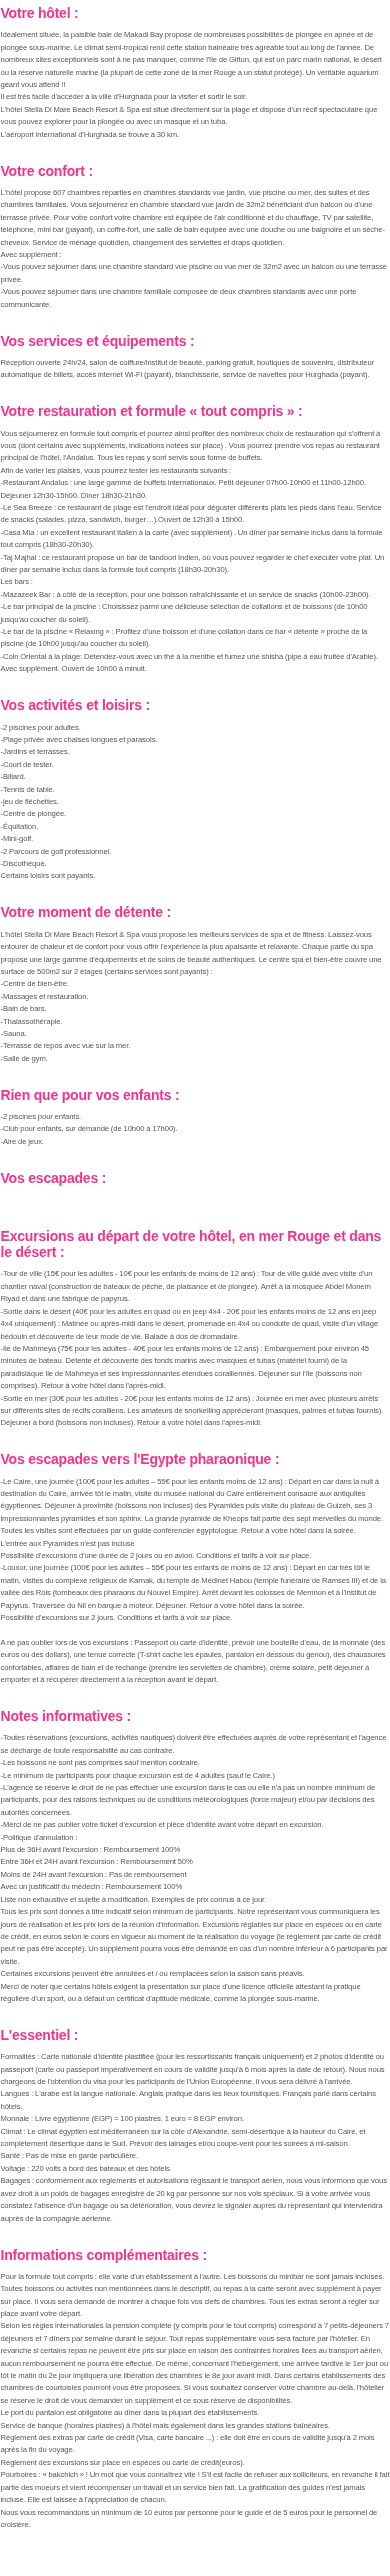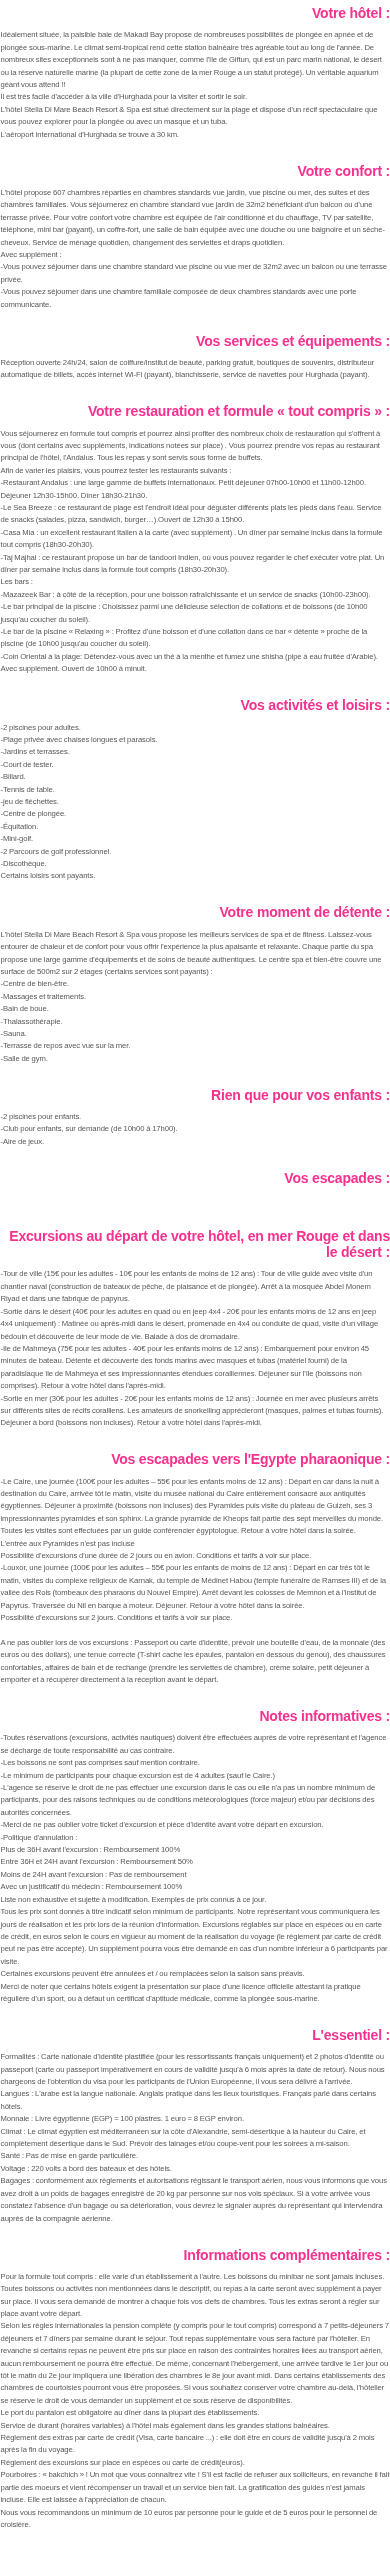--- a/index.html
+++ b/index.html
@@ -20,21 +20,20 @@
     background:var(--bg);
   }
   h2.sec-heading{
     color:var(--accent);
     font-size:14px;
     line-height:1.15;
     font-weight:700;
     letter-spacing:-0.2px;
     margin:21.6px 0 8.2px 0;
     font-stretch:condensed;
-    text-align:right;
   }
   section.sec:first-of-type h2.sec-heading{margin-top:1px;}
   .sec-body p{
     margin:0;
     font-size:7.7px;
     line-height:12.4px;
     letter-spacing:-0.1px;
     word-spacing:-0.2px;
   }
   .sec-body p.blank{height:12.4px;}
@@ -105,22 +104,22 @@
         <p>-Discothèque.</p>
         <p>Certains loisirs sont payants.</p>
       </div>
   </section>
 
   <section class="sec">
     <h2 class="sec-heading">Votre moment de détente :</h2>
     <div class="sec-body">
         <p>L'hôtel Stella Di Mare Beach Resort &amp; Spa vous propose les meilleurs services de spa et de fitness. Laissez-vous entourer de chaleur et de confort pour vous offrir l'expérience la plus apaisante et relaxante. Chaque partie du spa propose une large gamme d'équipements et de soins de beauté authentiques. Le centre spa et bien-être couvre une surface de 500m2 sur 2 étages (certains services sont payants) :</p>
         <p>-Centre de bien-être.</p>
-        <p>-Massages et traitements.</p>
-        <p>-Bain de boue.</p>
+        <p>-Massages et restauration.</p>
+        <p>-Bain de bars.</p>
         <p>-Thalassothérapie.</p>
         <p>-Sauna.</p>
         <p>-Terrasse de repos avec vue sur la mer.</p>
         <p>-Salle de gym.</p>
       </div>
   </section>
 
   <section class="sec">
     <h2 class="sec-heading">Rien que pour vos enfants :</h2>
     <div class="sec-body">
@@ -192,21 +191,21 @@
         <p>Bagages : conformément aux règlements et autorisations régissant le transport aérien, nous vous informons que vous avez droit à un poids de bagages enregistré de 20 kg par personne sur nos vols spéciaux. Si à votre arrivée vous constatez l'absence d'un bagage ou sa détérioration, vous devrez le signaler auprès du représentant qui interviendra auprès de la compagnie aérienne.</p>
       </div>
   </section>
 
   <section class="sec">
     <h2 class="sec-heading">Informations complémentaires :</h2>
     <div class="sec-body">
         <p>Pour la formule tout compris : elle varie d'un établissement à l'autre. Les boissons du minibar ne sont jamais incluses. Toutes boissons ou activités non mentionnées dans le descriptif, ou repas à la carte seront avec supplément à payer sur place. Il vous sera demandé de montrer à chaque fois vos clefs de chambres. Tous les extras seront à régler sur place avant votre départ.</p>
         <p>Selon les règles internationales la pension complète (y compris pour le tout compris) correspond à 7 petits-déjeuners 7 déjeuners et 7 dîners par semaine durant le séjour. Tout repas supplémentaire vous sera facturé par l'hôtelier. En revanche si certains repas ne peuvent être pris sur place en raison des contraintes horaires liées au transport aérien, aucun remboursement ne pourra être effectué. De même, concernant l'hébergement, une arrivée tardive le 1er jour ou tôt le matin du 2e jour impliquera une libération des chambres le 8e jour avant midi. Dans certains établissements des chambres de courtoisies pourront vous être proposées. Si vous souhaitez conserver votre chambre au-delà, l'hôtelier se réserve le droit de vous demander un supplément et ce sous réserve de disponibilités.</p>
         <p>Le port du pantalon est obligatoire au dîner dans la plupart des établissements.</p>
-        <p>Service de durant (horaires variables) à l'hôtel mais également dans les grandes stations balnéaires.</p>
+        <p>Service de banque (horaires piastres) à l'hôtel mais également dans les grandes stations balnéaires.</p>
         <p>Règlement des extras par carte de crédit (Visa, carte bancaire ...) : elle doit être en cours de validité jusqu'à 2 mois après la fin du voyage.</p>
         <p>Règlement des excursions sur place en espèces ou carte de crédit(euros).</p>
         <p>Pourboires : « bakchich » ! Un mot que vous connaîtrez vite ! S'il est facile de refuser aux solliciteurs, en revanche il fait partie des moeurs et vient récompenser un travail et un service bien fait. La gratification des guides n'est jamais incluse. Elle est laissée à l'appréciation de chacun.</p>
         <p>Nous vous recommandons un minimum de 10 euros par personne pour le guide et de 5 euros pour le personnel de croisière.</p>
       </div>
   </section>
 
 </div>
 
 

